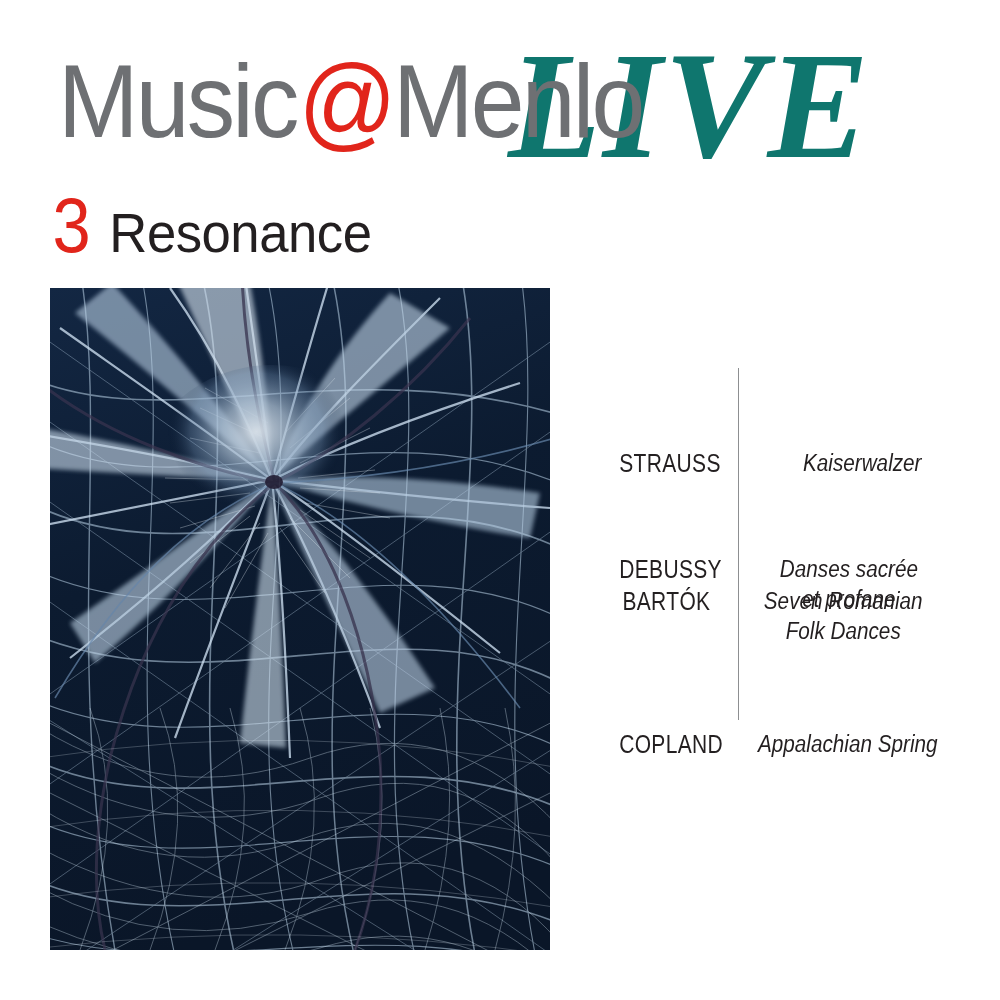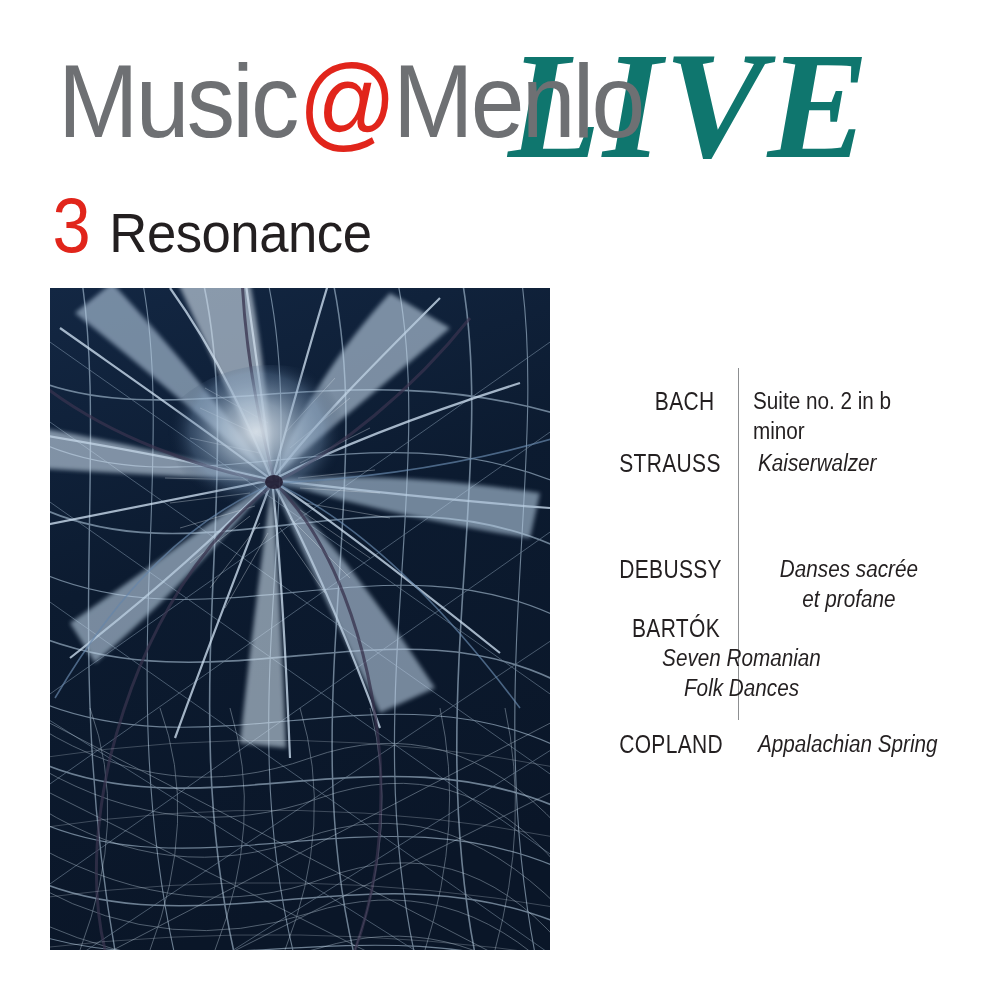--- a/index.html
+++ b/index.html
@@ -148,23 +148,23 @@
     line-height: 30px;
     color: #231f20;
     transform: scaleX(0.9);
     transform-origin: left top;
     white-space: pre-line;
   }
   .work-title.italic { font-style: italic; }
   .work-title.two-line { text-align: center; width: 230px; }
 
   .row-bach     { top: 18px; }
-  .row-strauss  { top: 80px; }
+  .row-strauss  { top: 80px; gap: 45px; }
   .row-debussy  { top: 142px; margin-top: 44px; }
-  .row-bartok   { top: 245px; flex-direction: column; }
+  .row-bartok   { top: 218px; }
   .row-copland  { top: 322px; margin-top: 39px; }
 </style>
 </head>
 <body>
 
 <div class="album-cover">
 
   <div class="brand-logo">
     <div class="brand-live">LIVE</div>
     <div class="brand-wordmark"><span>Music</span><span class="brand-at">@</span><span>Menlo</span></div>
@@ -316,24 +316,20 @@
         <path d="M-10 540 Q 250 500, 510 550"></path>
         <path d="M-10 610 Q 250 575, 510 620"></path>
         <path d="M-10 660 Q 250 630, 510 668"></path>
       </g>
     </svg>
   </div>
 
   <div class="program-list">
     <div class="program-divider"></div>
 
-    <div class="program-row row-bach">
-      <div class="composer-name">BACH</div>
-      <div class="work-title">Suite no. 2 in b minor</div>
-    </div>
 
     <div class="program-row row-strauss">
       <div class="composer-name">STRAUSS</div>
       <div class="work-title italic">Kaiserwalzer</div>
     </div>
 
     <div class="program-row row-debussy">
       <div class="composer-name">DEBUSSY</div>
       <div class="work-title italic two-line">Danses sacrée
 et profane</div>

